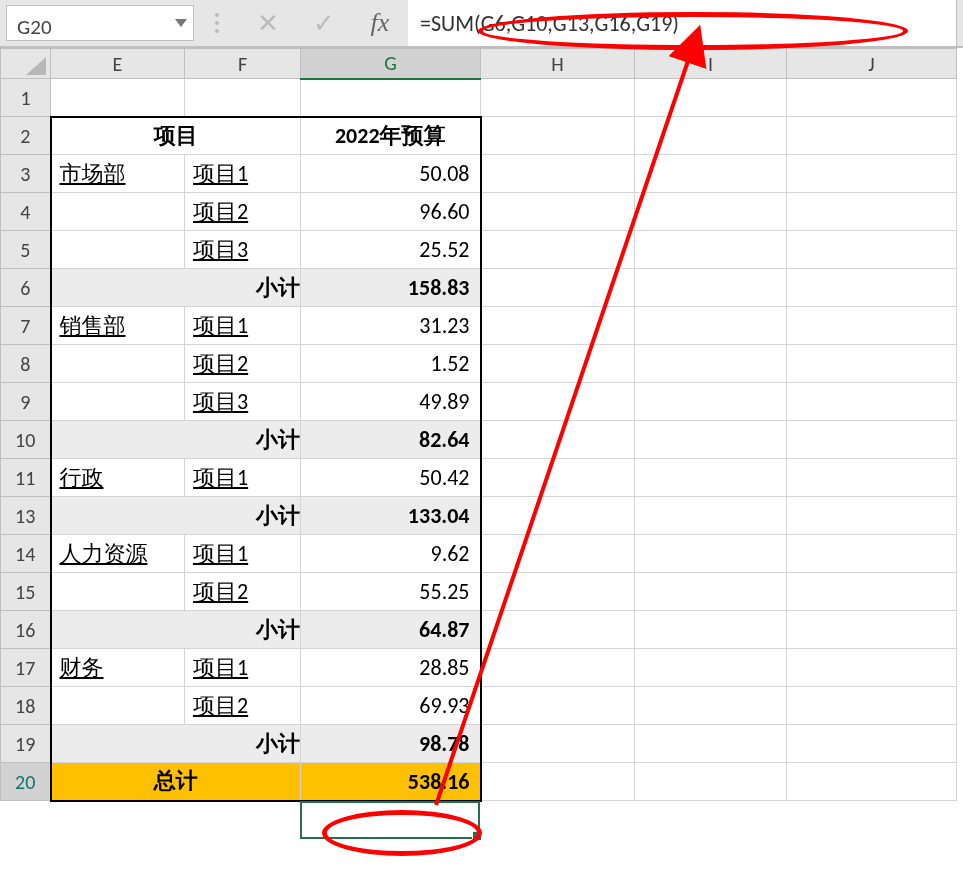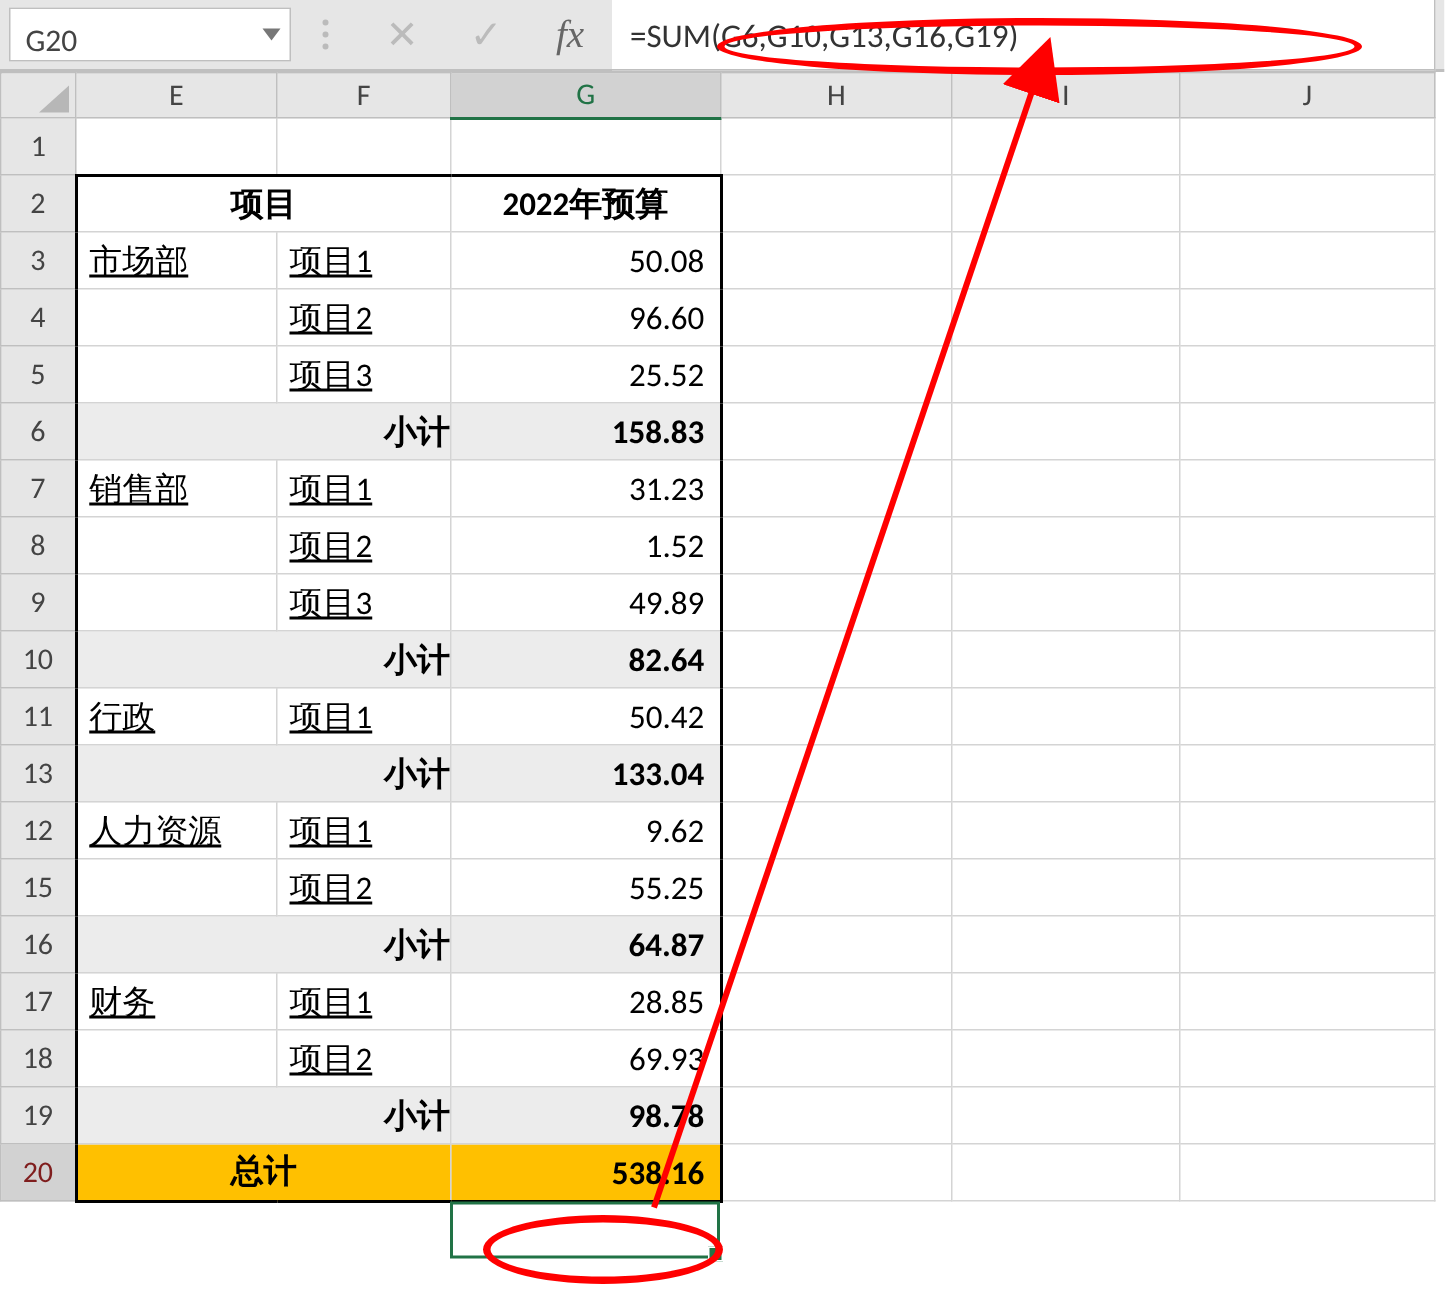--- a/index.html
+++ b/index.html
@@ -130,21 +130,21 @@
   }
   td.rownum {
     background: #e6e6e6;
     color: #444;
     font-size: 20px;
     border: 1px solid #bfbfbf;
     text-align: center;
   }
   td.rownum.sel {
     background: #d2d2d2;
-    color: #7f1d1d;
+    color: #0f766e;
   }
   thead th.col-sel {
     background: #d2d2d2;
     color: #217346;
     border-bottom: 2px solid #217346;
   }
 
   
   td.d-left { text-align: left; padding-left: 8px; text-decoration: underline; }
   td.d-right { text-align: right; padding-right: 10px; font-variant-numeric: tabular-nums; }
@@ -339,21 +339,21 @@
       <tr>
           <td class="rownum">13</td>
         <td class="bold fill-grey bord-l" colspan="2">小计</td>
         <td class="d-right bold fill-grey bord-r">133.04</td>
         <td></td>
           <td></td>
           <td></td>
         </tr>
 
       <tr>
-          <td class="rownum">12</td>
+          <td class="rownum">14</td>
         <td class="d-left bord-l">人力资源</td>
         <td class="d-left">项目1</td>
         <td class="d-right bord-r">9.62</td>
         <td></td>
           <td></td>
           <td></td>
         </tr>
 
       <tr>
           <td class="rownum">15</td>

